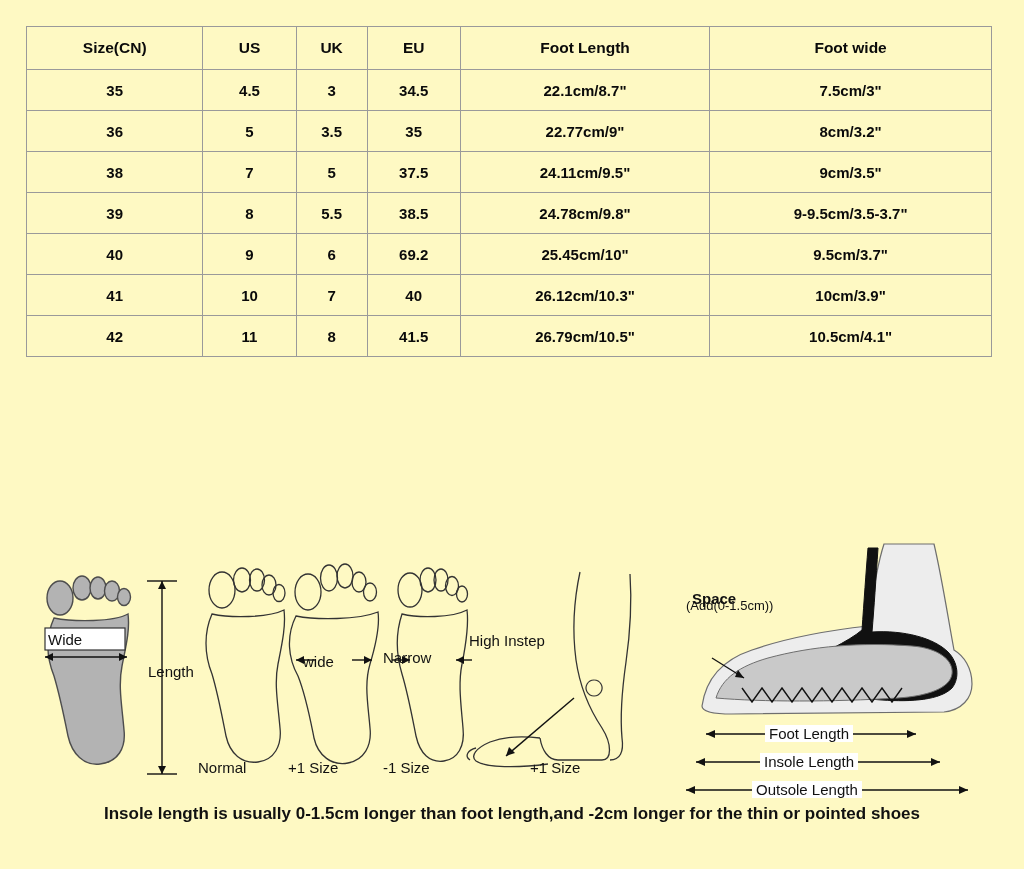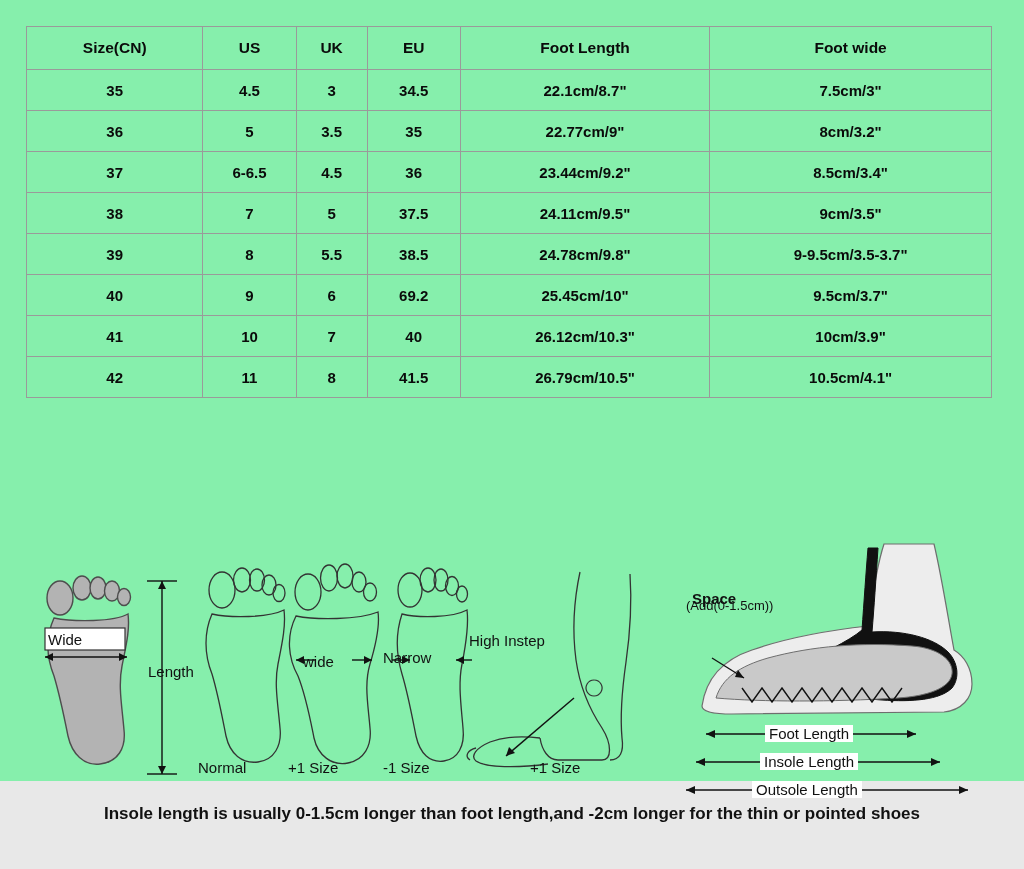--- a/index.html
+++ b/index.html
@@ -9,22 +9,22 @@
   }
   body {
     width: 1024px;
     height: 869px;
     font-family: "Liberation Sans", sans-serif;
     overflow: hidden;
   }
   .page {
     position: relative;
     width: 1024px;
-    height: 781px;
-    background: #86efac;
+    height: 869px;
+    background: #fef9c3;
     box-sizing: border-box;
     padding-left: 6px;
   }
   
   .table-wrap {
     position: absolute;
     left: 26px;
     top: 26px;
     width: 966px;
   }
@@ -134,28 +134,20 @@
         </tr>
         <tr>
           <td>36</td>
           <td>5</td>
           <td>3.5</td>
           <td>35</td>
           <td>22.77cm/9"</td>
           <td>8cm/3.2"</td>
         </tr>
         <tr>
-          <td>37</td>
-          <td>6-6.5</td>
-          <td>4.5</td>
-          <td>36</td>
-          <td>23.44cm/9.2"</td>
-          <td>8.5cm/3.4"</td>
-        </tr>
-        <tr>
           <td>38</td>
           <td>7</td>
           <td>5</td>
           <td>37.5</td>
           <td>24.11cm/9.5"</td>
           <td>9cm/3.5"</td>
         </tr>
         <tr>
           <td>39</td>
           <td>8</td>

